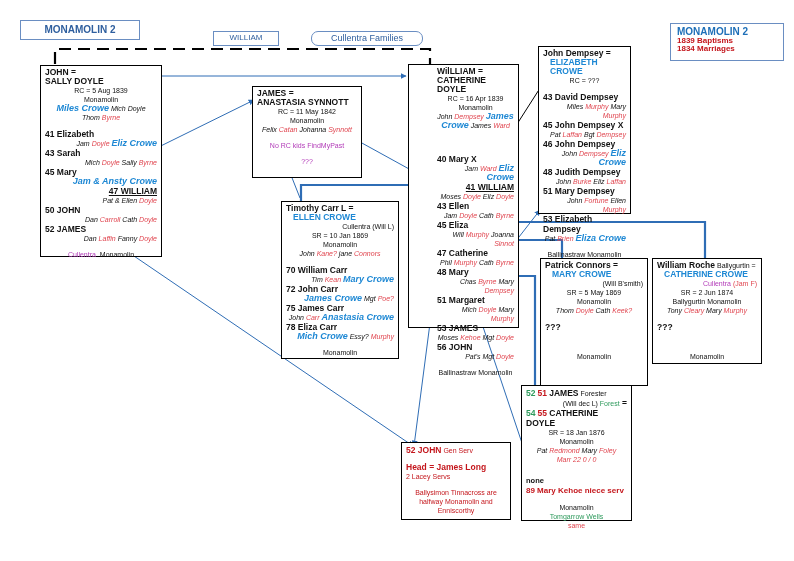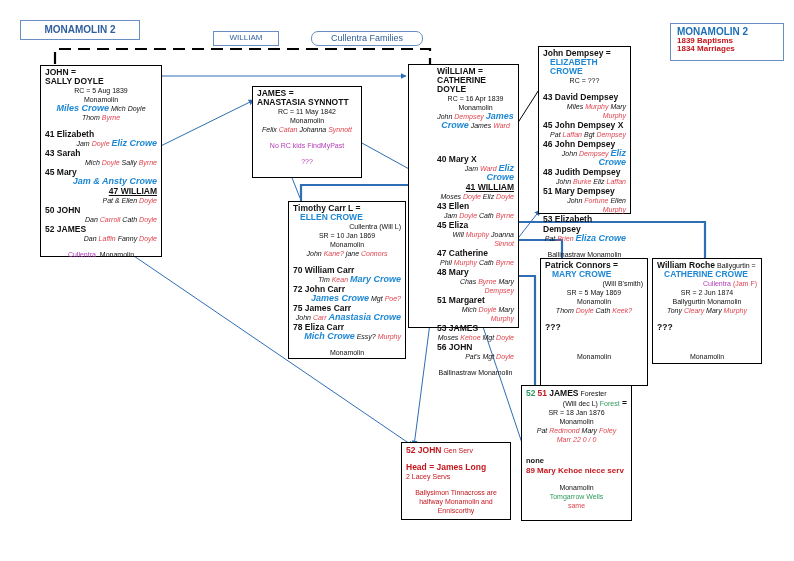--- a/index.html
+++ b/index.html
@@ -115,21 +115,21 @@
   <div class="hd">ANASTASIA SYNNOTT</div>
   <div class="c">RC = 11 May 1842</div>
   <div class="c">Monamolin</div>
   <div class="c it"><span>Felix </span><span class="red">Catan </span><span>Johanna </span><span class="red">Synnott</span></div>
   <div class="sp"></div>
   <div class="c purple">No RC kids FindMyPast</div>
   <div class="sp"></div>
   <div class="c purple">???</div>
 </div>
 
-<div class="box" style="left:281px;top:201px;width:118px;height:158px;margin-left:7px;">
+<div class="box" style="left:281px;top:201px;width:118px;height:158px;">
   <div class="hd">Timothy Carr L  =</div>
   <div class="hd blue">ELLEN CROWE</div>
   <div class="r">Cullentra (Will L)</div>
   <div class="c">SR = 10 Jan 1869</div>
   <div class="c">Monamolin</div>
   <div class="c it"><span>John </span><span class="red">Kane? </span><span>jane </span><span class="red">Connors</span></div>
   <div class="sp"></div>
   <div>
       <div class="kid">70  William Carr</div>
       <div class="ppl"><span>Tim </span><span class="red">Kean </span><span class="bigblue">Mary Crowe</span></div>
@@ -221,20 +221,21 @@
   <div class="c it"><span>Tony </span><span class="red">Cleary </span><span>Mary </span><span class="red">Murphy</span></div>
   <div class="sp"></div>
   <div class="kid">???</div>
   <div style="height:20px;"></div>
   <div class="c">Monamolin</div>
 </div>
 
 <div class="box" style="left:521px;top:385px;width:111px;height:136px;">
   <div><span class="green kid">52</span> <span class="dred kid">51</span><span class="kid"> JAMES</span><span> Forester</span></div>
   <div class="r"><span>(Will dec L)</span><span class="green"> Forest</span><span class="kid"> =</span></div>
+  <div><span class="green kid">54</span> <span class="dred kid">55</span><span class="kid"> CATHERINE DOYLE</span></div>
   <div class="c">SR = 18 Jan 1876</div>
   <div class="c">Monamolin</div>
   <div class="c it"><span>Pat </span><span class="red">Redmond </span><span>Mary </span><span class="red">Foley</span></div>
   <div class="c it red">Marr 22  0 / 0</div>
   <div style="height:12px;"></div>
   <div class="kid" style="font-size:7.5px;">none</div>
   <div class="kid dred" style="font-size:8px;">89 Mary Kehoe niece serv</div>
   <div class="sp"></div>
   <div class="c">Monamolin</div>
   <div class="c green">Tomgarrow  Wells</div>

